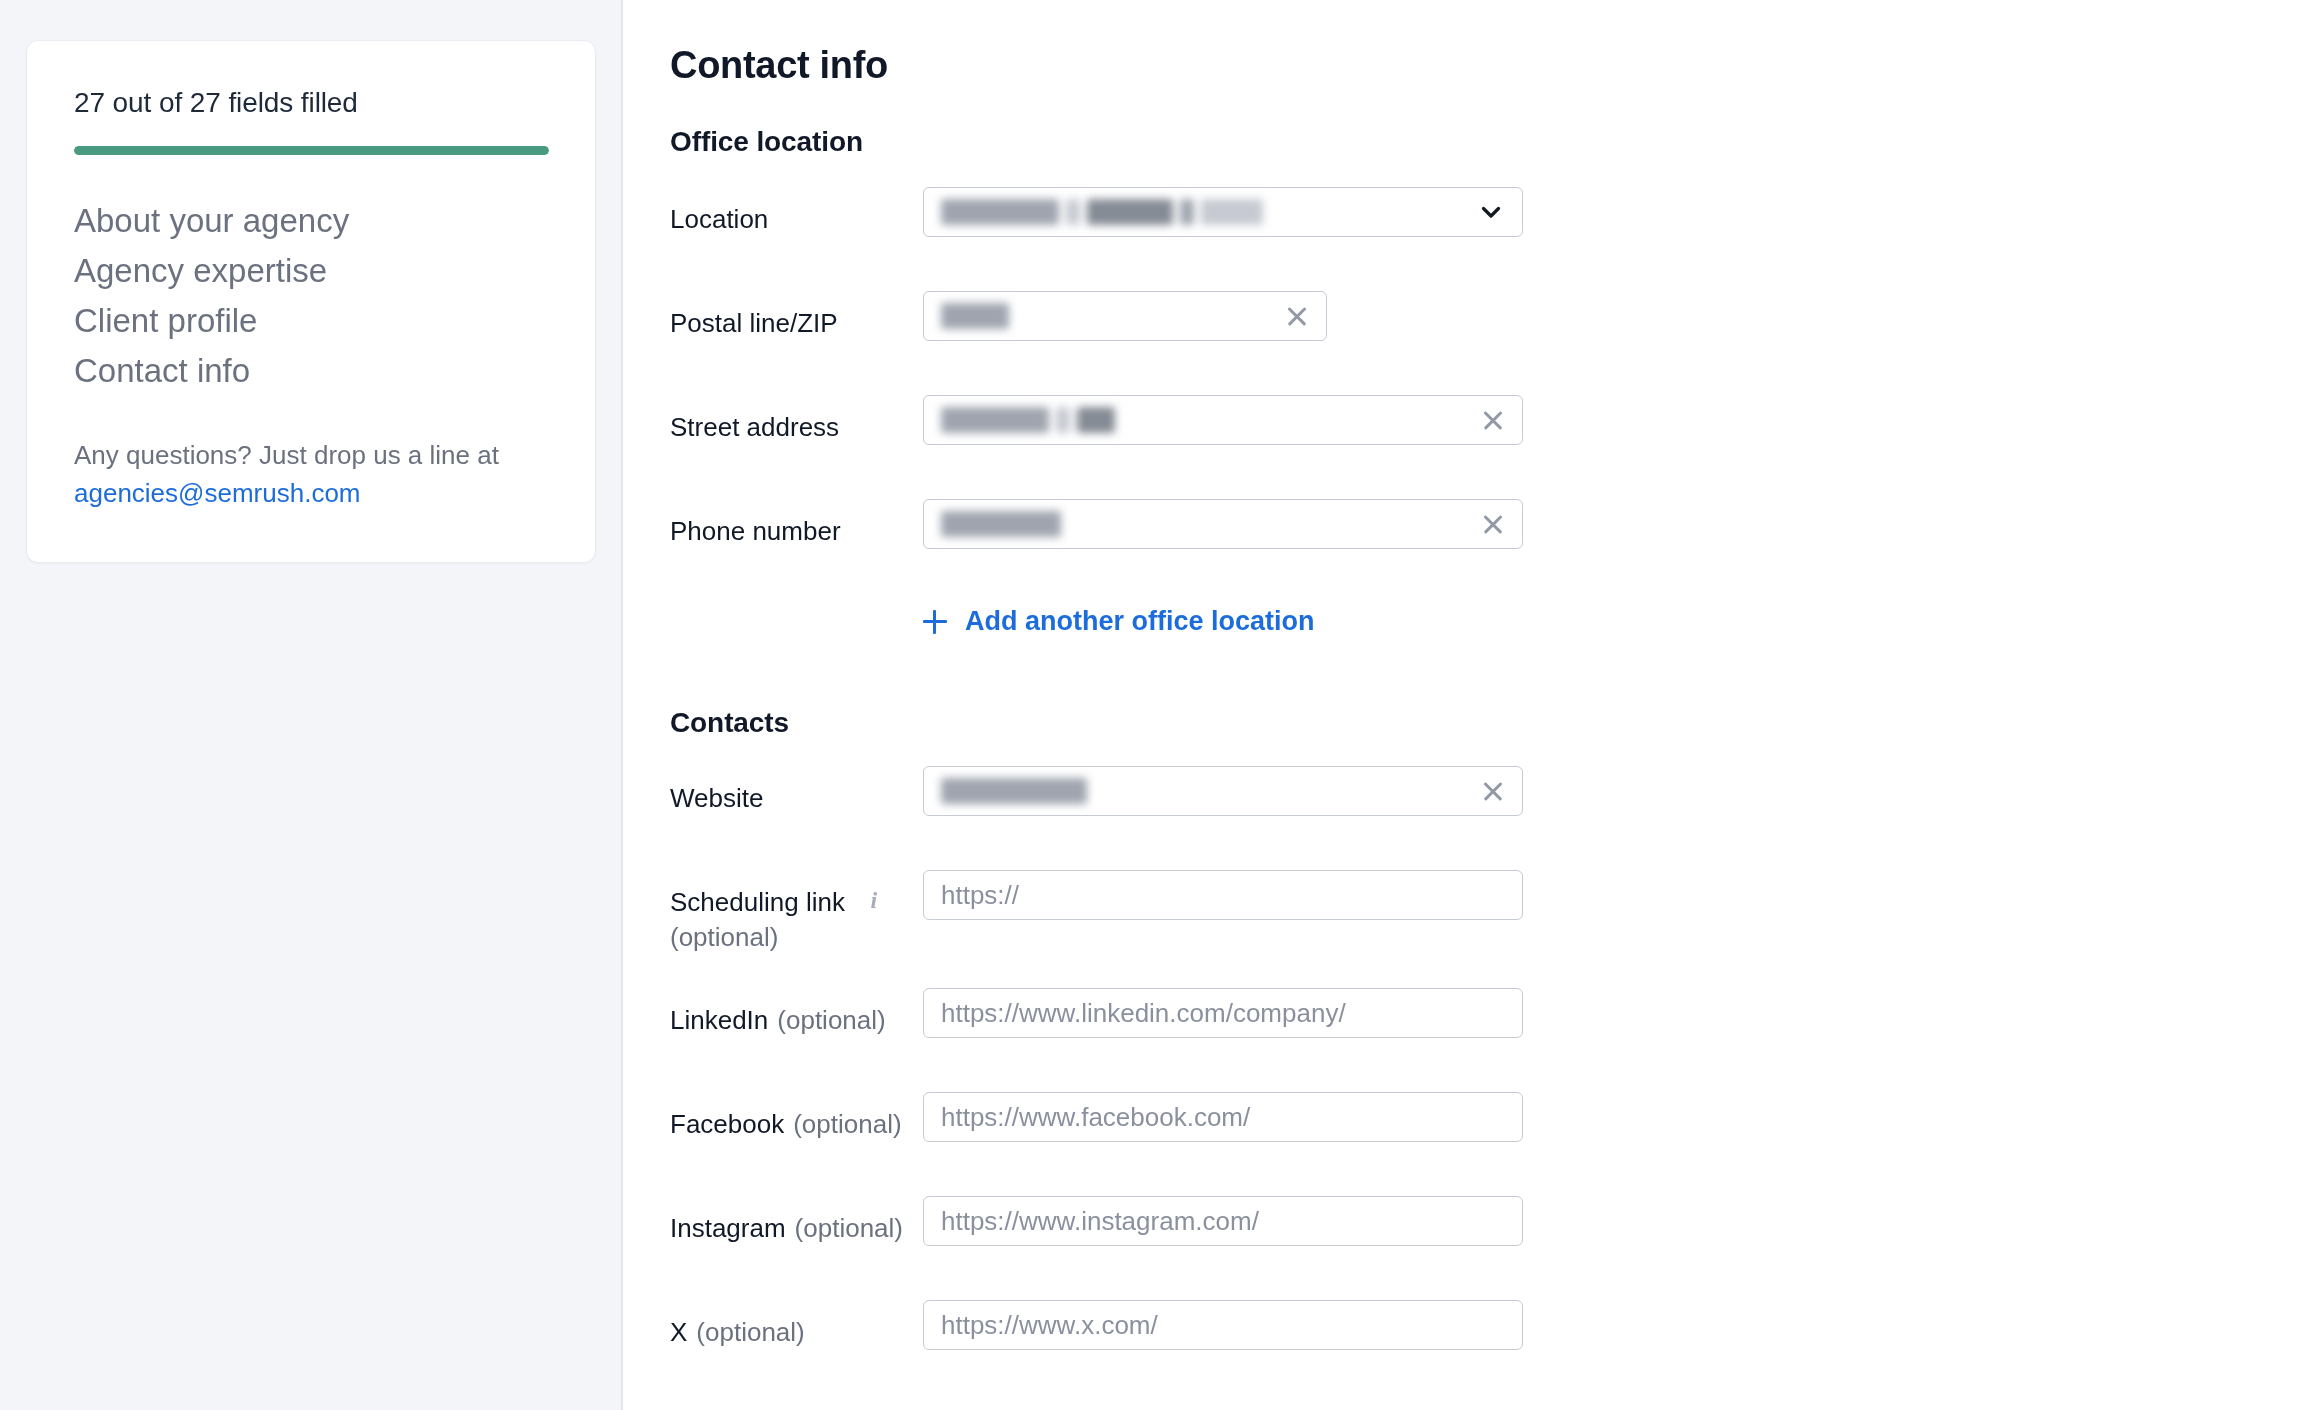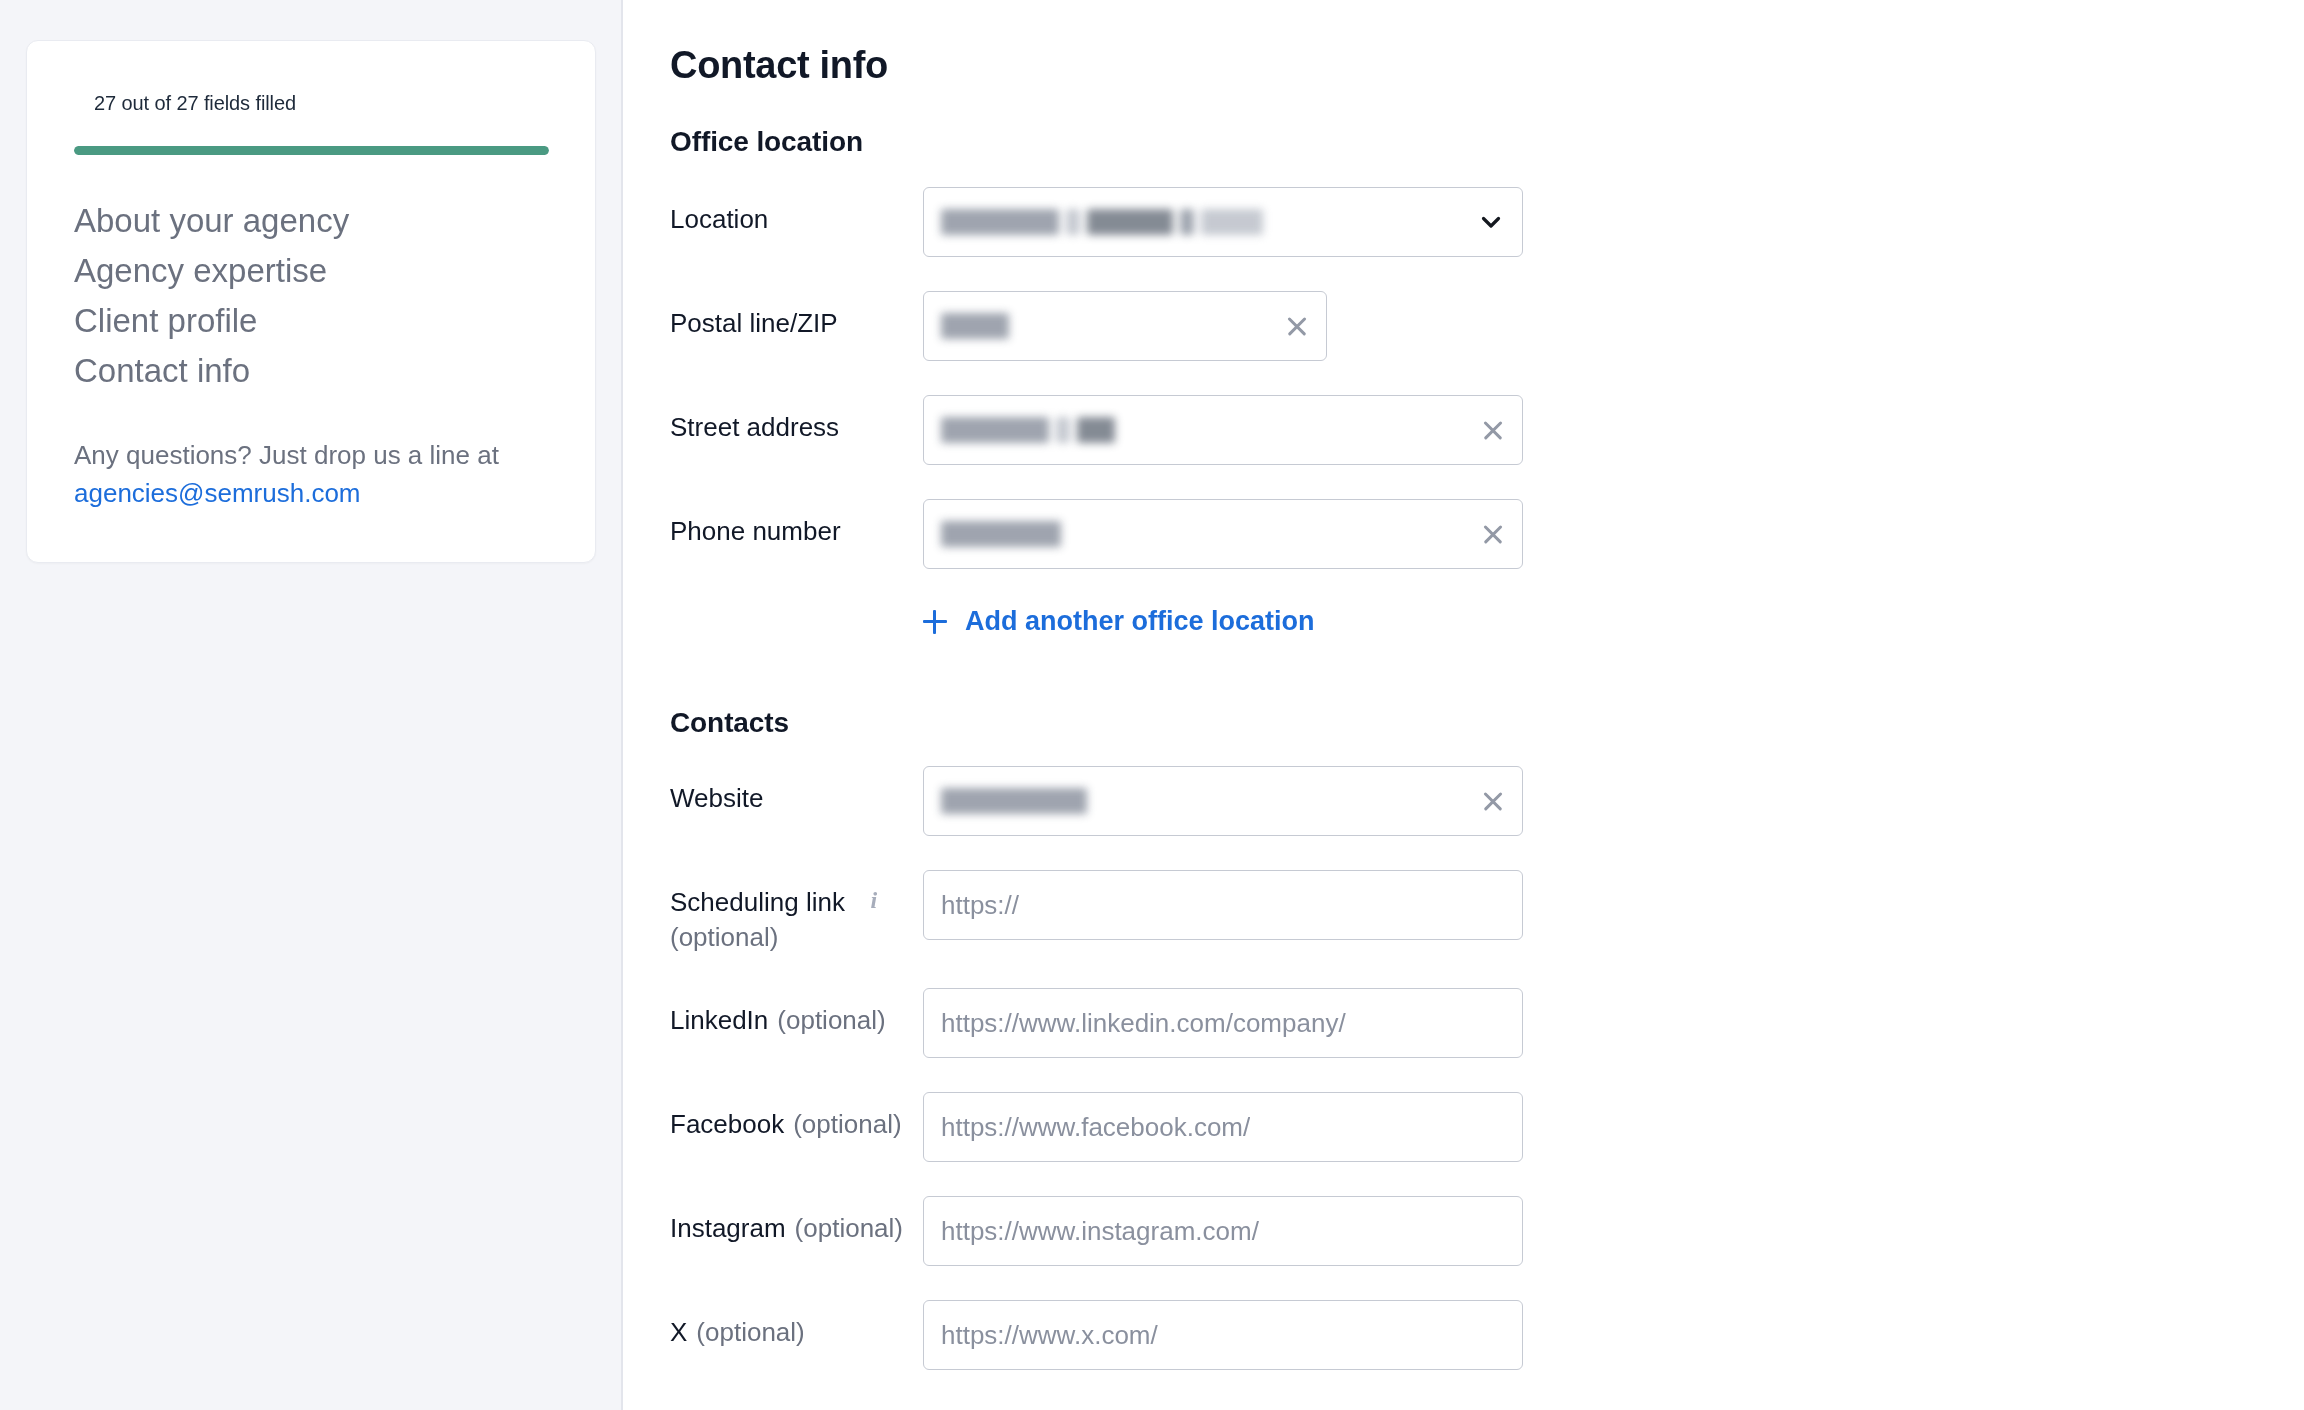--- a/index.html
+++ b/index.html
@@ -40,27 +40,26 @@
     top: 40px;
     width: 570px;
     background: #ffffff;
     border: 1px solid #e9ebf1;
     border-radius: 12px;
     padding: 45px 47px 50px 47px;
     box-shadow: 0 1px 2px rgba(16,24,40,0.03);
   }
 
   .progress-label {
-    font-size: 20px;
+    font-size: 28px;
     line-height: 34px;
     color: #1e2a3a;
     font-weight: 400;
     letter-spacing: -0.1px;
     white-space: nowrap;
-    margin-left: 20px;
   }
 
   .progress-track {
     margin-top: 26px;
     width: 475px;
     height: 9px;
     border-radius: 6px;
     background: #e3e5ec;
     overflow: hidden;
   }
@@ -185,21 +184,21 @@
     top: -4px;
     margin-left: 9px;
   }
 
   .field-control {
     position: relative;
   }
 
   .input-box {
     position: relative;
-    height: 70px;
+    height: 50px;
     border: 1px solid #c6cad3;
     border-radius: 6px;
     background: #ffffff;
     display: flex;
     align-items: center;
     padding: 0 54px 0 17px;
     cursor: text;
   }
 
   .input-box.w-wide { width: 600px; }

